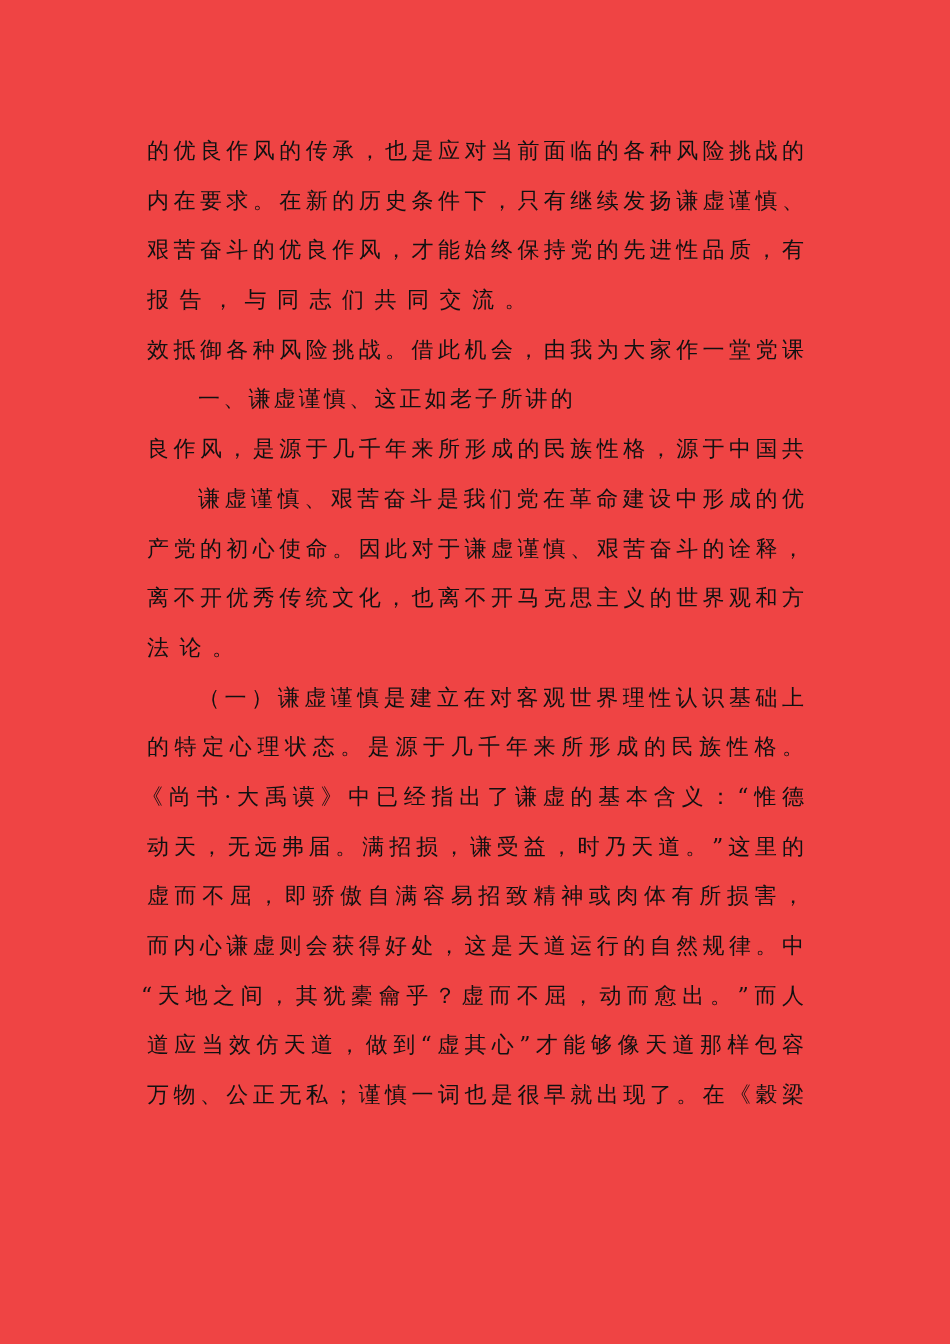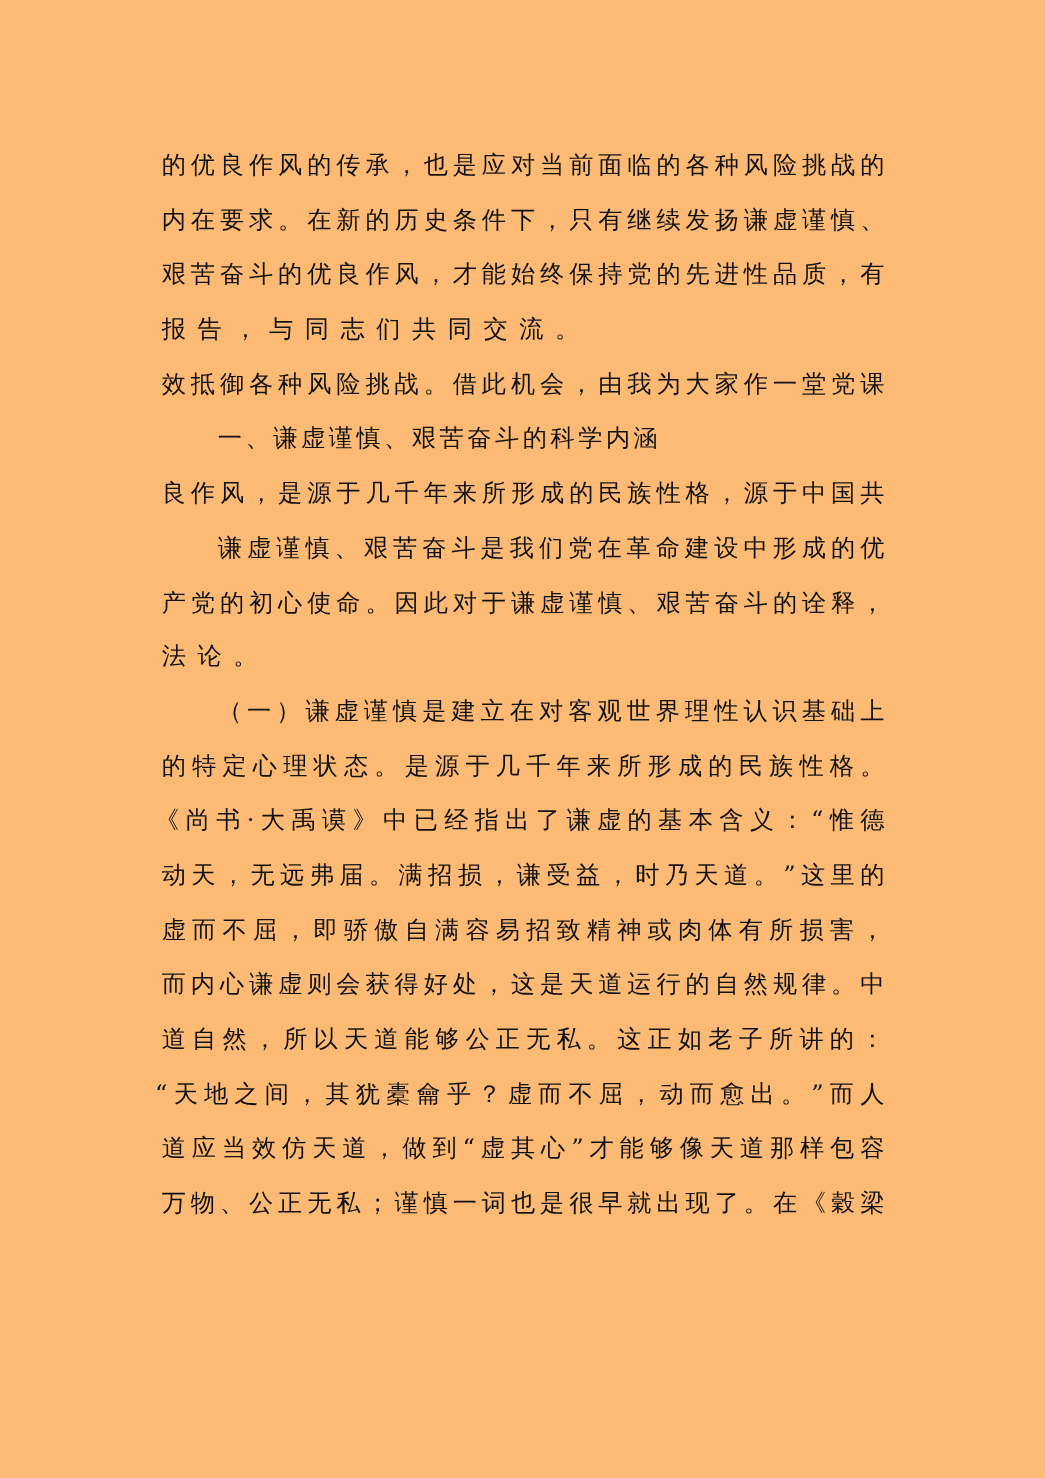--- a/index.html
+++ b/index.html
@@ -14,21 +14,21 @@
       overflow: hidden;
       font-family: "DejaVu Serif", "Liberation Serif", serif;
       color: #111111;
     }
     .page {
       position: absolute;
       left: 0;
       top: 0;
       width: 950px;
       height: 1344px;
-      background: #fdba74;
+      background: #ef4444;
     }
     .body-text {
       position: absolute;
       left: 147px;
       top: 130px;
       width: 657px;
     }
     .line {
       height: 49.7px;
       line-height: 42px;
@@ -60,29 +60,29 @@
 </head>
 <body>
 
 <div class="page">
   <div class="body-text">
     <div class="line">的优良作风的传承，也是应对当前面临的各种风险挑战的</div>
     <div class="line">内在要求。在新的历史条件下，只有继续发扬谦虚谨慎、</div>
     <div class="line">艰苦奋斗的优良作风，才能始终保持党的先进性品质，有</div>
     <div class="line last">报告，与同志们共同交流。</div>
     <div class="line">效抵御各种风险挑战。借此机会，由我为大家作一堂党课</div>
-    <div class="line heading">一、谦虚谨慎、艰苦奋斗的科学内涵</div>
+    <div class="line heading">一、谦虚谨慎、这正如老子所讲的</div>
     <div class="line">良作风，是源于几千年来所形成的民族性格，源于中国共</div>
     <div class="line indent">谦虚谨慎、艰苦奋斗是我们党在革命建设中形成的优</div>
     <div class="line">产党的初心使命。因此对于谦虚谨慎、艰苦奋斗的诠释，</div>
+    <div class="line">离不开优秀传统文化，也离不开马克思主义的世界观和方</div>
     <div class="line last">法论。</div>
     <div class="line indent">（一）谦虚谨慎是建立在对客观世界理性认识基础上</div>
     <div class="line">的特定心理状态。是源于几千年来所形成的民族性格。</div>
     <div class="line quote-start">《尚书·大禹谟》中已经指出了谦虚的基本含义：“惟德</div>
     <div class="line">动天，无远弗届。满招损，谦受益，时乃天道。”这里的</div>
     <div class="line">虚而不屈，即骄傲自满容易招致精神或肉体有所损害，</div>
     <div class="line">而内心谦虚则会获得好处，这是天道运行的自然规律。中</div>
-    <div class="line">道自然，所以天道能够公正无私。这正如老子所讲的：</div>
     <div class="line quote-start">“天地之间，其犹橐龠乎？虚而不屈，动而愈出。”而人</div>
     <div class="line">道应当效仿天道，做到“虚其心”才能够像天道那样包容</div>
     <div class="line">万物、公正无私；谨慎一词也是很早就出现了。在《穀梁</div>
   </div>
 </div>
 
 </body></html>

